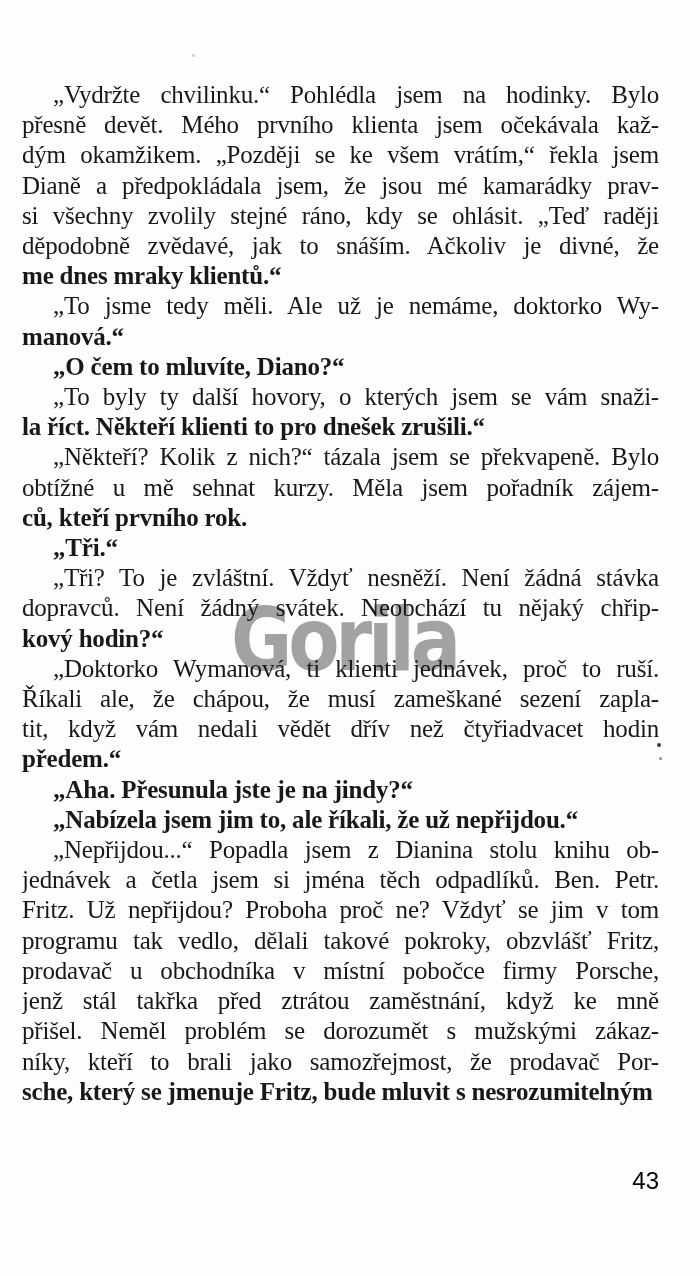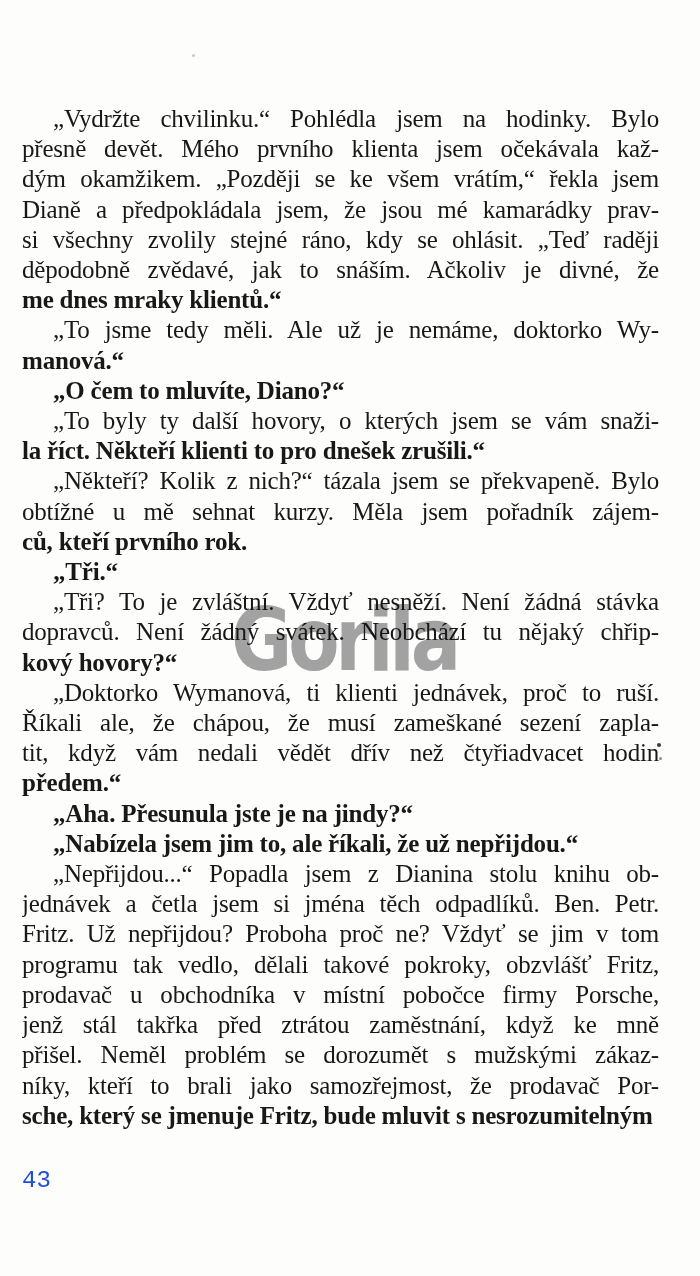--- a/index.html
+++ b/index.html
@@ -12,21 +12,21 @@
     width: 700px;
     height: 1276px;
     background: #fdfdfc;
     overflow: hidden;
     font-family: "Liberation Serif", serif;
     color: #181818;
   }
   .text-block {
     position: absolute;
     left: 22px;
-    top: 104px;
+    top: 80px;
     width: 637px;
     z-index: 2;
     font-size: 25px;
     line-height: 30.2px;
     letter-spacing: -0.2px;
   }
   .paragraph { margin: 0; padding: 0; }
   .line {
     text-align: justify;
     text-align-last: justify;
@@ -49,24 +49,24 @@
     transform: scaleX(0.85);
     transform-origin: left top;
     user-select: none;
   }
   .page-number {
     position: absolute;
     left: 22px;
     top: 1167px;
     width: 637px;
     z-index: 2;
-    text-align: left;
-    font-family: Liberation Mono, monospace;
+    text-align: right;
+    font-family: Liberation Sans, sans-serif;
     font-size: 24px;
-    color: #1d4ed8;
+    color: #000000;
   }
   .speck {
     position: absolute;
     border-radius: 50%;
     z-index: 1;
   }
   .speck-a { left: 657px; top: 743px; width: 4px; height: 4px; background: #3a3a3a; }
   .speck-b { left: 659px; top: 757px; width: 3px; height: 3px; background: #8d8d8d; }
   .speck-c { left: 192px; top: 54px;  width: 3px; height: 3px; background: #c8c8c8; }
 </style>
@@ -101,21 +101,21 @@
         <div class="line first">„Někteří? Kolik z nich?“ tázala jsem se překvapeně. Bylo</div>
         <div class="line">obtížné u mě sehnat kurzy. Měla jsem pořadník zájem-</div>
         <div class="line last">ců, kteří prvního rok.</div>
       </div>
       <div class="paragraph">
         <div class="line first last">„Tři.“</div>
       </div>
       <div class="paragraph">
         <div class="line first">„Tři? To je zvláštní. Vždyť nesněží. Není žádná stávka</div>
         <div class="line">dopravců. Není žádný svátek. Neobchází tu nějaký chřip-</div>
-        <div class="line last">kový hovory?“</div>
+        <div class="line last">kový hodin?“</div>
       </div>
       <div class="paragraph">
         <div class="line first">„Doktorko Wymanová, ti klienti jednávek, proč to ruší.</div>
         <div class="line">Říkali ale, že chápou, že musí zameškané sezení zapla-</div>
         <div class="line">tit, když vám nedali vědět dřív než čtyřiadvacet hodin</div>
         <div class="line last">předem.“</div>
       </div>
       <div class="paragraph">
         <div class="line first last">„Aha. Přesunula jste je na jindy?“</div>
       </div>

